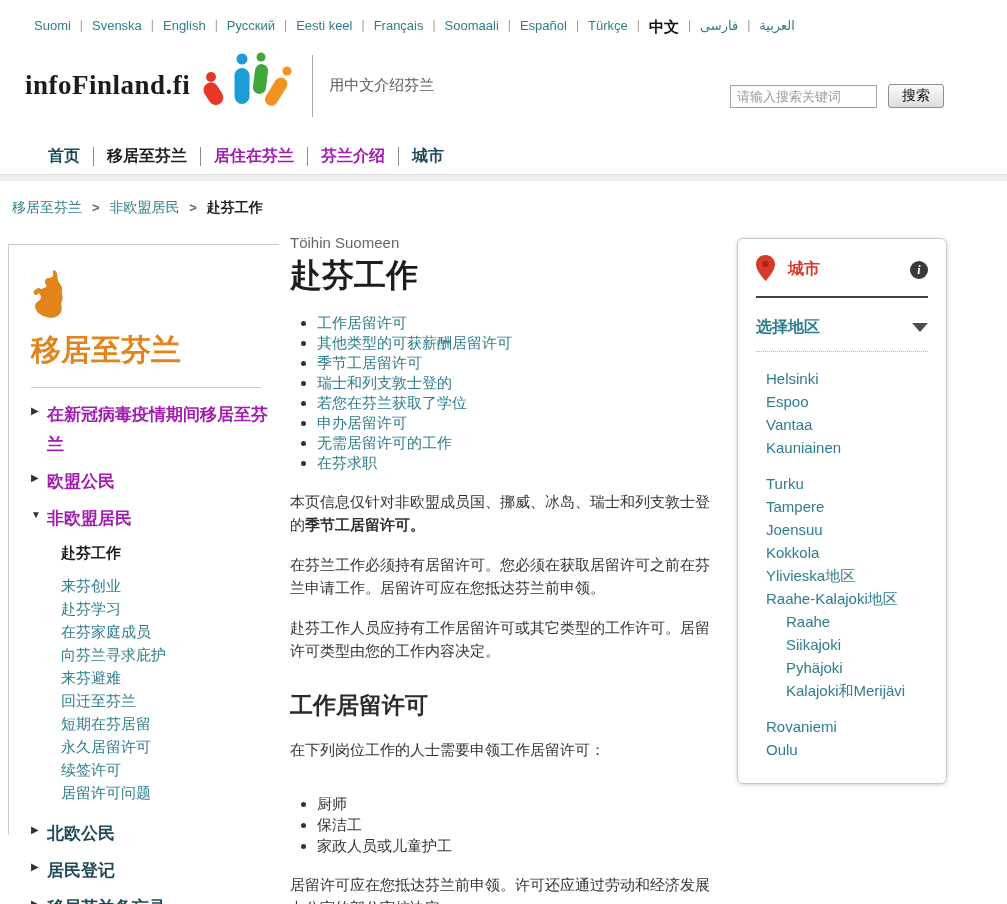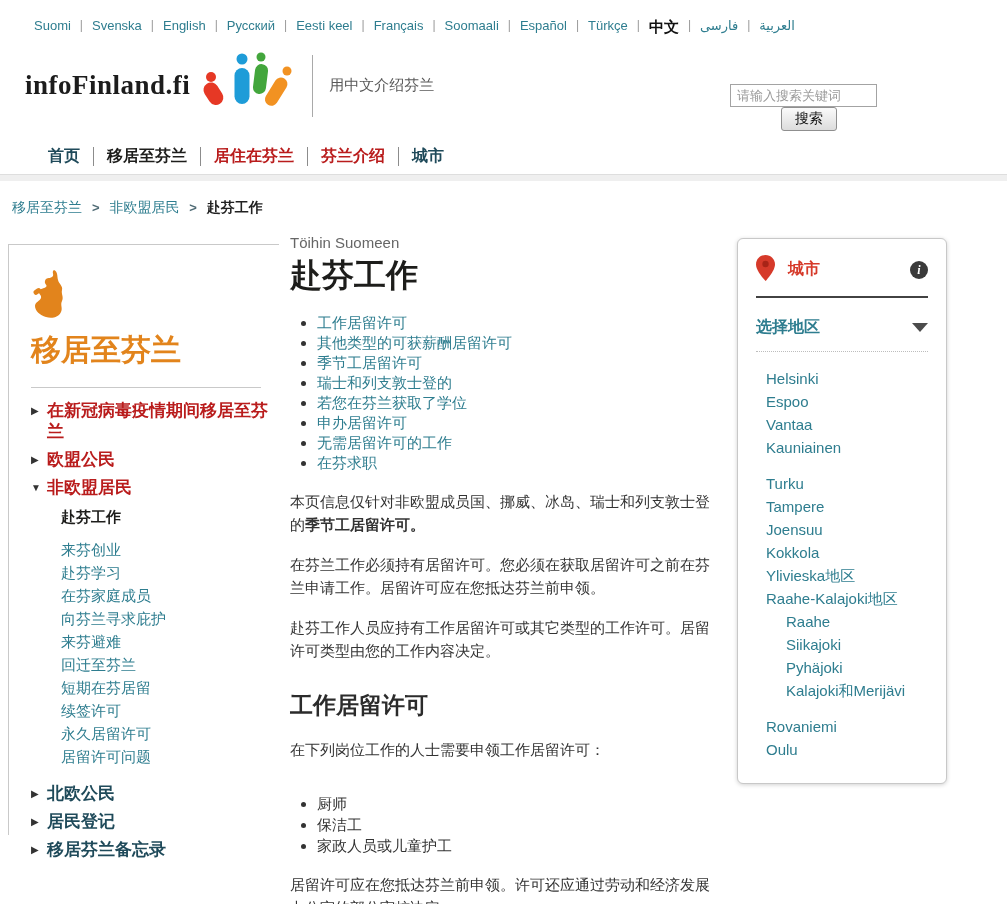--- a/index.html
+++ b/index.html
@@ -4,39 +4,39 @@
 <title>infoFinland.fi</title>
 <style>
   * { margin:0; padding:0; box-sizing:border-box; }
   html,body { background:#fff; }
   body {
     width:1007px; height:904px; position:relative; overflow:hidden;
     font-family:"Liberation Sans","DejaVu Sans",sans-serif;
     color:#333; font-size:15px;
   }
   a { text-decoration:none; cursor:pointer; }
-  .teal { color:#b91c1c; }
+  .teal { color:#a21caf; }
   .navy { color:#1f4a5a; }
 
   
   .langbar { position:absolute; top:18px; left:25px; right:20px;
     display:flex; align-items:flex-start; flex-wrap:nowrap; }
   .langbar a { color:#2e7d8f; font-size:13px; padding:0 9px; white-space:nowrap; }
   .langbar .sep { color:#999; font-size:12px; }
   .langbar a.current { color:#111; font-weight:bold; font-size:15px; }
 
   
   .header { position:absolute; top:52px; left:25px; display:flex; align-items:center; }
   .logo-text { font-family:"Liberation Serif","DejaVu Serif",serif;
     font-weight:bold; font-size:27px; color:#1c1c1c; letter-spacing:.5px; }
   .logo-icon { margin-left:8px; }
   .header-divider { width:1px; height:62px; background:#a9a9a9; margin:0 16px 0 14px; }
   .tagline { font-size:15px; color:#595959; }
 
-  .searchbox { position:absolute; top:84px; left:730px; display:flex; align-items:center;flex-direction:column; }
+  .searchbox { position:absolute; top:84px; left:730px; display:flex; align-items:center; }
   .searchbox input { width:147px; height:23px; border:1px solid #a3a3a3;
     padding:2px 6px; font-size:13px; color:#333; font-family:inherit; }
   .searchbox input::placeholder { color:#9a9a9a; }
   .search-btn { margin-left:11px; height:24px; padding:0 13px; font-size:14px; color:#111;
     border:1px solid #8f8f8f; border-radius:3px; font-family:inherit;
     background:linear-gradient(#fbfbfb,#dcdcdc); cursor:pointer; }
 
   
   .mainnav { position:absolute; top:146px; left:25px; display:flex; align-items:center; }
   .mainnav a { font-size:16px; font-weight:bold; padding:0 13px; white-space:nowrap; }
@@ -54,21 +54,21 @@
 
   
   .sidebar { position:absolute; top:244px; left:8px; width:271px; height:591px;
     border-top:1px solid #c9c9c9; border-left:1px solid #c9c9c9;
     padding:24px 10px 0 22px; }
   .side-title { color:#e2841c; font-size:30px; font-weight:bold; margin-top:8px; }
   .side-hr { border:0; border-top:1px solid #c9c9c9; margin:16px 8px 12px 0; }
   .top-item { display:flex; align-items:flex-start; margin:7px 0; }
   .top-item .tri { width:16px; flex:0 0 16px; color:#333; font-size:10px;
     line-height:21px; }
-  .top-item a { font-size:17px; font-weight:bold; line-height:21px; }
+  .top-item a { font-size:17px; font-weight:bold; line-height:30px; }
   .sub-list { list-style:none; margin:8px 0 14px 30px; }
   .sub-list li { line-height:22px; margin-bottom:1px; }
   .sub-list li a { color:#2e7d8f; font-size:15px; }
   .sub-list li.active { font-weight:bold; color:#1d1d1b; font-size:15px; margin-bottom:11px; }
   .bottom-group { margin-top:15px; }
 
   
   .content { position:absolute; top:234px; left:290px; width:421px; }
   .kicker { color:#666; font-size:15px; }
   .content h1 { font-size:32px; color:#1d1d1b; margin:3px 0 15px; }
@@ -205,22 +205,22 @@
     </div>
     <ul class="sub-list">
       <li class="active">赴芬工作</li>
       <li><a>来芬创业</a></li>
       <li><a>赴芬学习</a></li>
       <li><a>在芬家庭成员</a></li>
       <li><a>向芬兰寻求庇护</a></li>
       <li><a>来芬避难</a></li>
       <li><a>回迁至芬兰</a></li>
       <li><a>短期在芬居留</a></li>
+      <li><a>永久居留许可</a></li>
       <li><a>续签许可</a></li>
-      <li><a>永久居留许可</a></li>
       <li><a>居留许可问题</a></li>
     </ul>
     <div class="bottom-group">
       <div class="top-item">
         <span class="tri">▶</span>
         <a class="navy">北欧公民</a>
       </div>
       <div class="top-item">
         <span class="tri">▶</span>
         <a class="navy">居民登记</a>

